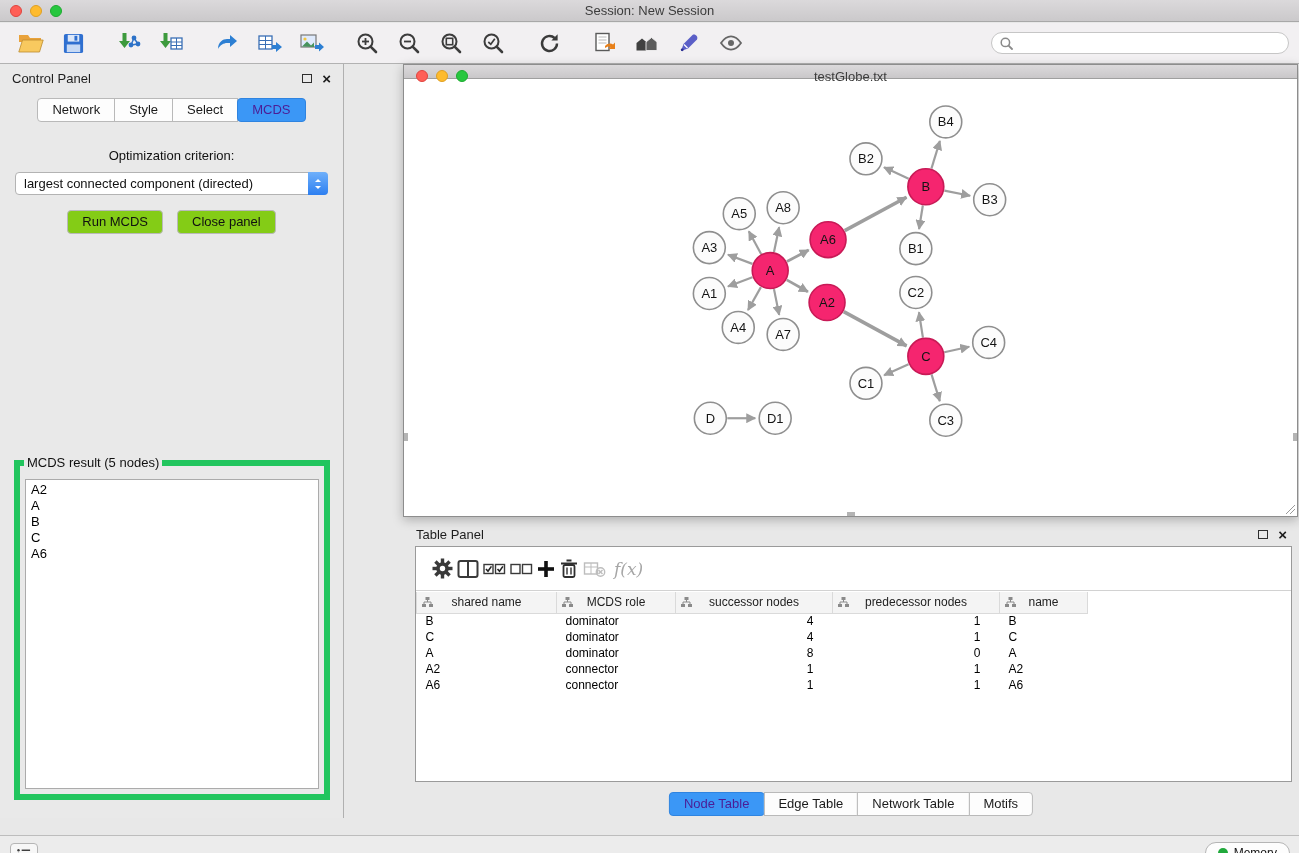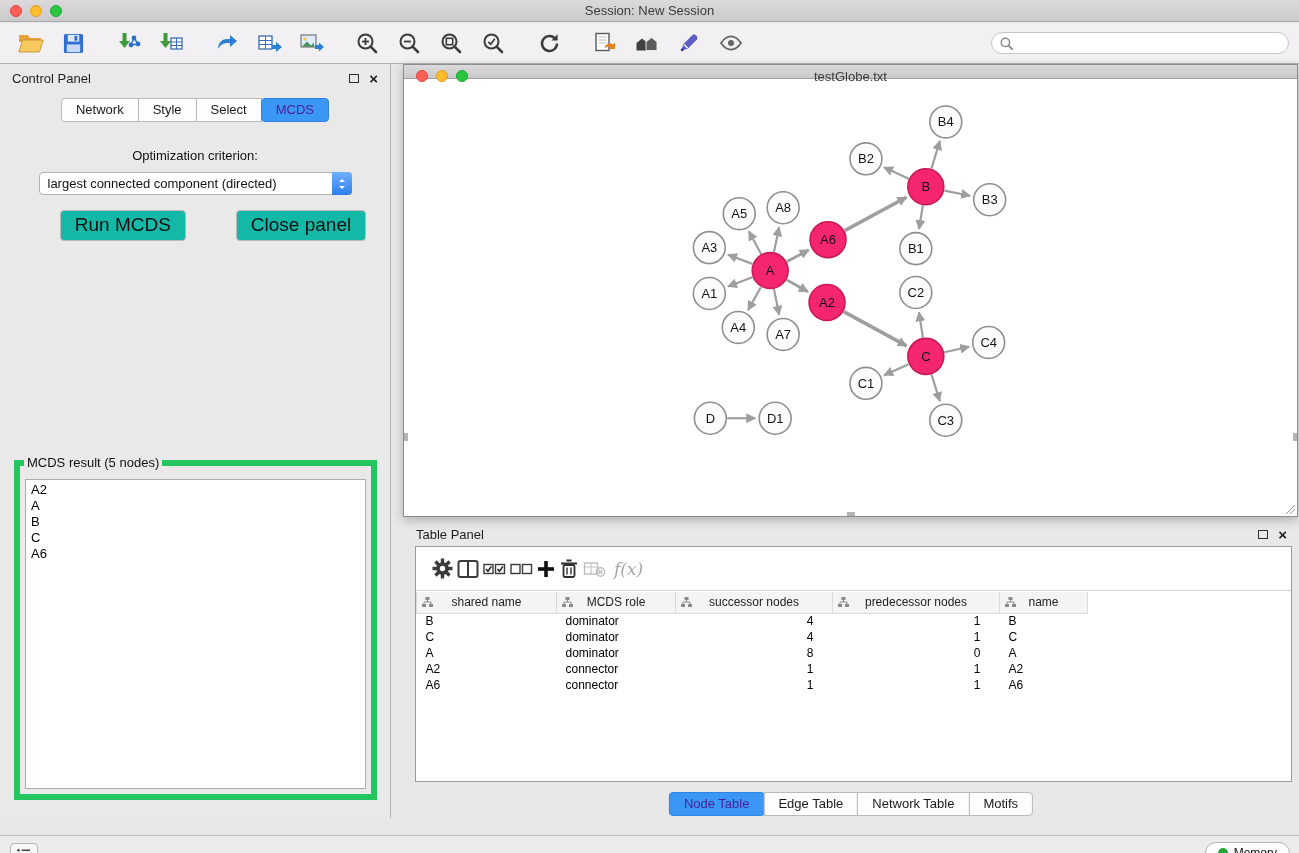--- a/index.html
+++ b/index.html
@@ -30,41 +30,41 @@
   .searchbox input{border:0;outline:0;flex:1;font-size:12px;font-family:inherit;background:transparent;}
 
   
   .panel-header{height:28px;display:flex;align-items:center;padding:0 12px;
     font-size:13px;color:#1e1e1e;}
   .ph-icons{margin-left:auto;display:flex;align-items:center;gap:10px;}
   .float-ic{width:10px;height:9px;border:1.5px solid #2e2e2e;display:inline-block;}
   .close-ic{font-size:15px;font-weight:700;color:#1c1c1c;line-height:1;}
 
   
-  .control-panel{position:absolute;left:0;top:64px;width:391px;bottom:35px;
+  .control-panel{position:absolute;left:0;top:64px;width:344px;bottom:35px;
     background:#e9e9e9;border-right:1px solid #b0b0b0;}
   .cp-tabs{display:flex;justify-content:center;margin-top:6px;}
   .seg-tab{font-size:13px;padding:3px 14px 4px;background:#fdfdfd;border:1px solid #b9b9b9;
     margin-left:-1px;color:#1a1a1a;white-space:nowrap;}
   .seg-tab:first-child{margin-left:0;border-radius:4px 0 0 4px;}
   .seg-tab:last-child{border-radius:0 4px 4px 0;}
   .seg-tab.active{background:#3b97f6;border-color:#2f84e0;color:#4c1d95;border-radius:4px;}
   .opt-label{text-align:center;margin-top:26px;font-size:13px;color:#111;}
   .dropdown{margin:9px auto 0;width:313px;height:23px;background:#fff;
     border:1px solid #b3b3b3;border-radius:4px;position:relative;display:flex;
     align-items:center;font-size:13px;color:#111;padding-left:8px;}
   .dd-btn{position:absolute;right:-1px;top:-1px;width:20px;height:23px;
     background:linear-gradient(#6fb0fb,#2d7ff0);border-radius:0 4px 4px 0;
     display:flex;flex-direction:column;align-items:center;justify-content:center;}
   .dd-btn i{display:block;width:0;height:0;border:3.5px solid transparent;}
   .dd-btn i.up{border-bottom-color:#fff;border-top-width:0;margin-bottom:2px;}
   .dd-btn i.dn{border-top-color:#fff;border-bottom-width:0;margin-top:2px;}
   .cp-buttons{display:flex;justify-content:center;gap:14px;margin-top:15px;}
-  .cp-btn{font-size:19px;padding:3px 14px 4px;background:#14b8a6;border:1px solid #b9b9b9;
-    border-radius:4px;color:#111;font-family:inherit;margin-left:36px;}
+  .cp-btn{font-size:13px;padding:3px 14px 4px;background:#84cc16;border:1px solid #b9b9b9;
+    border-radius:4px;color:#111;font-family:inherit;}
   .result-box{position:absolute;left:14px;right:13px;top:391px;bottom:18px;
     border:6px solid #22c55e;margin:0;padding:0;}
   .result-box legend{font-size:13px;color:#111;margin-left:4px;padding:0 3px;}
   .result-list{position:absolute;left:5px;right:5px;top:9px;bottom:5px;background:#fff;
     border:1px solid #ababab;font-size:13px;line-height:16px;padding:2px 5px;overflow:hidden;}
   .result-item{white-space:nowrap;color:#000;}
 
   
   .network-window{position:absolute;left:403px;top:64px;width:895px;height:453px;
     background:#fff;border:1px solid #8d8d8d;box-shadow:0 3px 10px rgba(0,0,0,0.25);}

